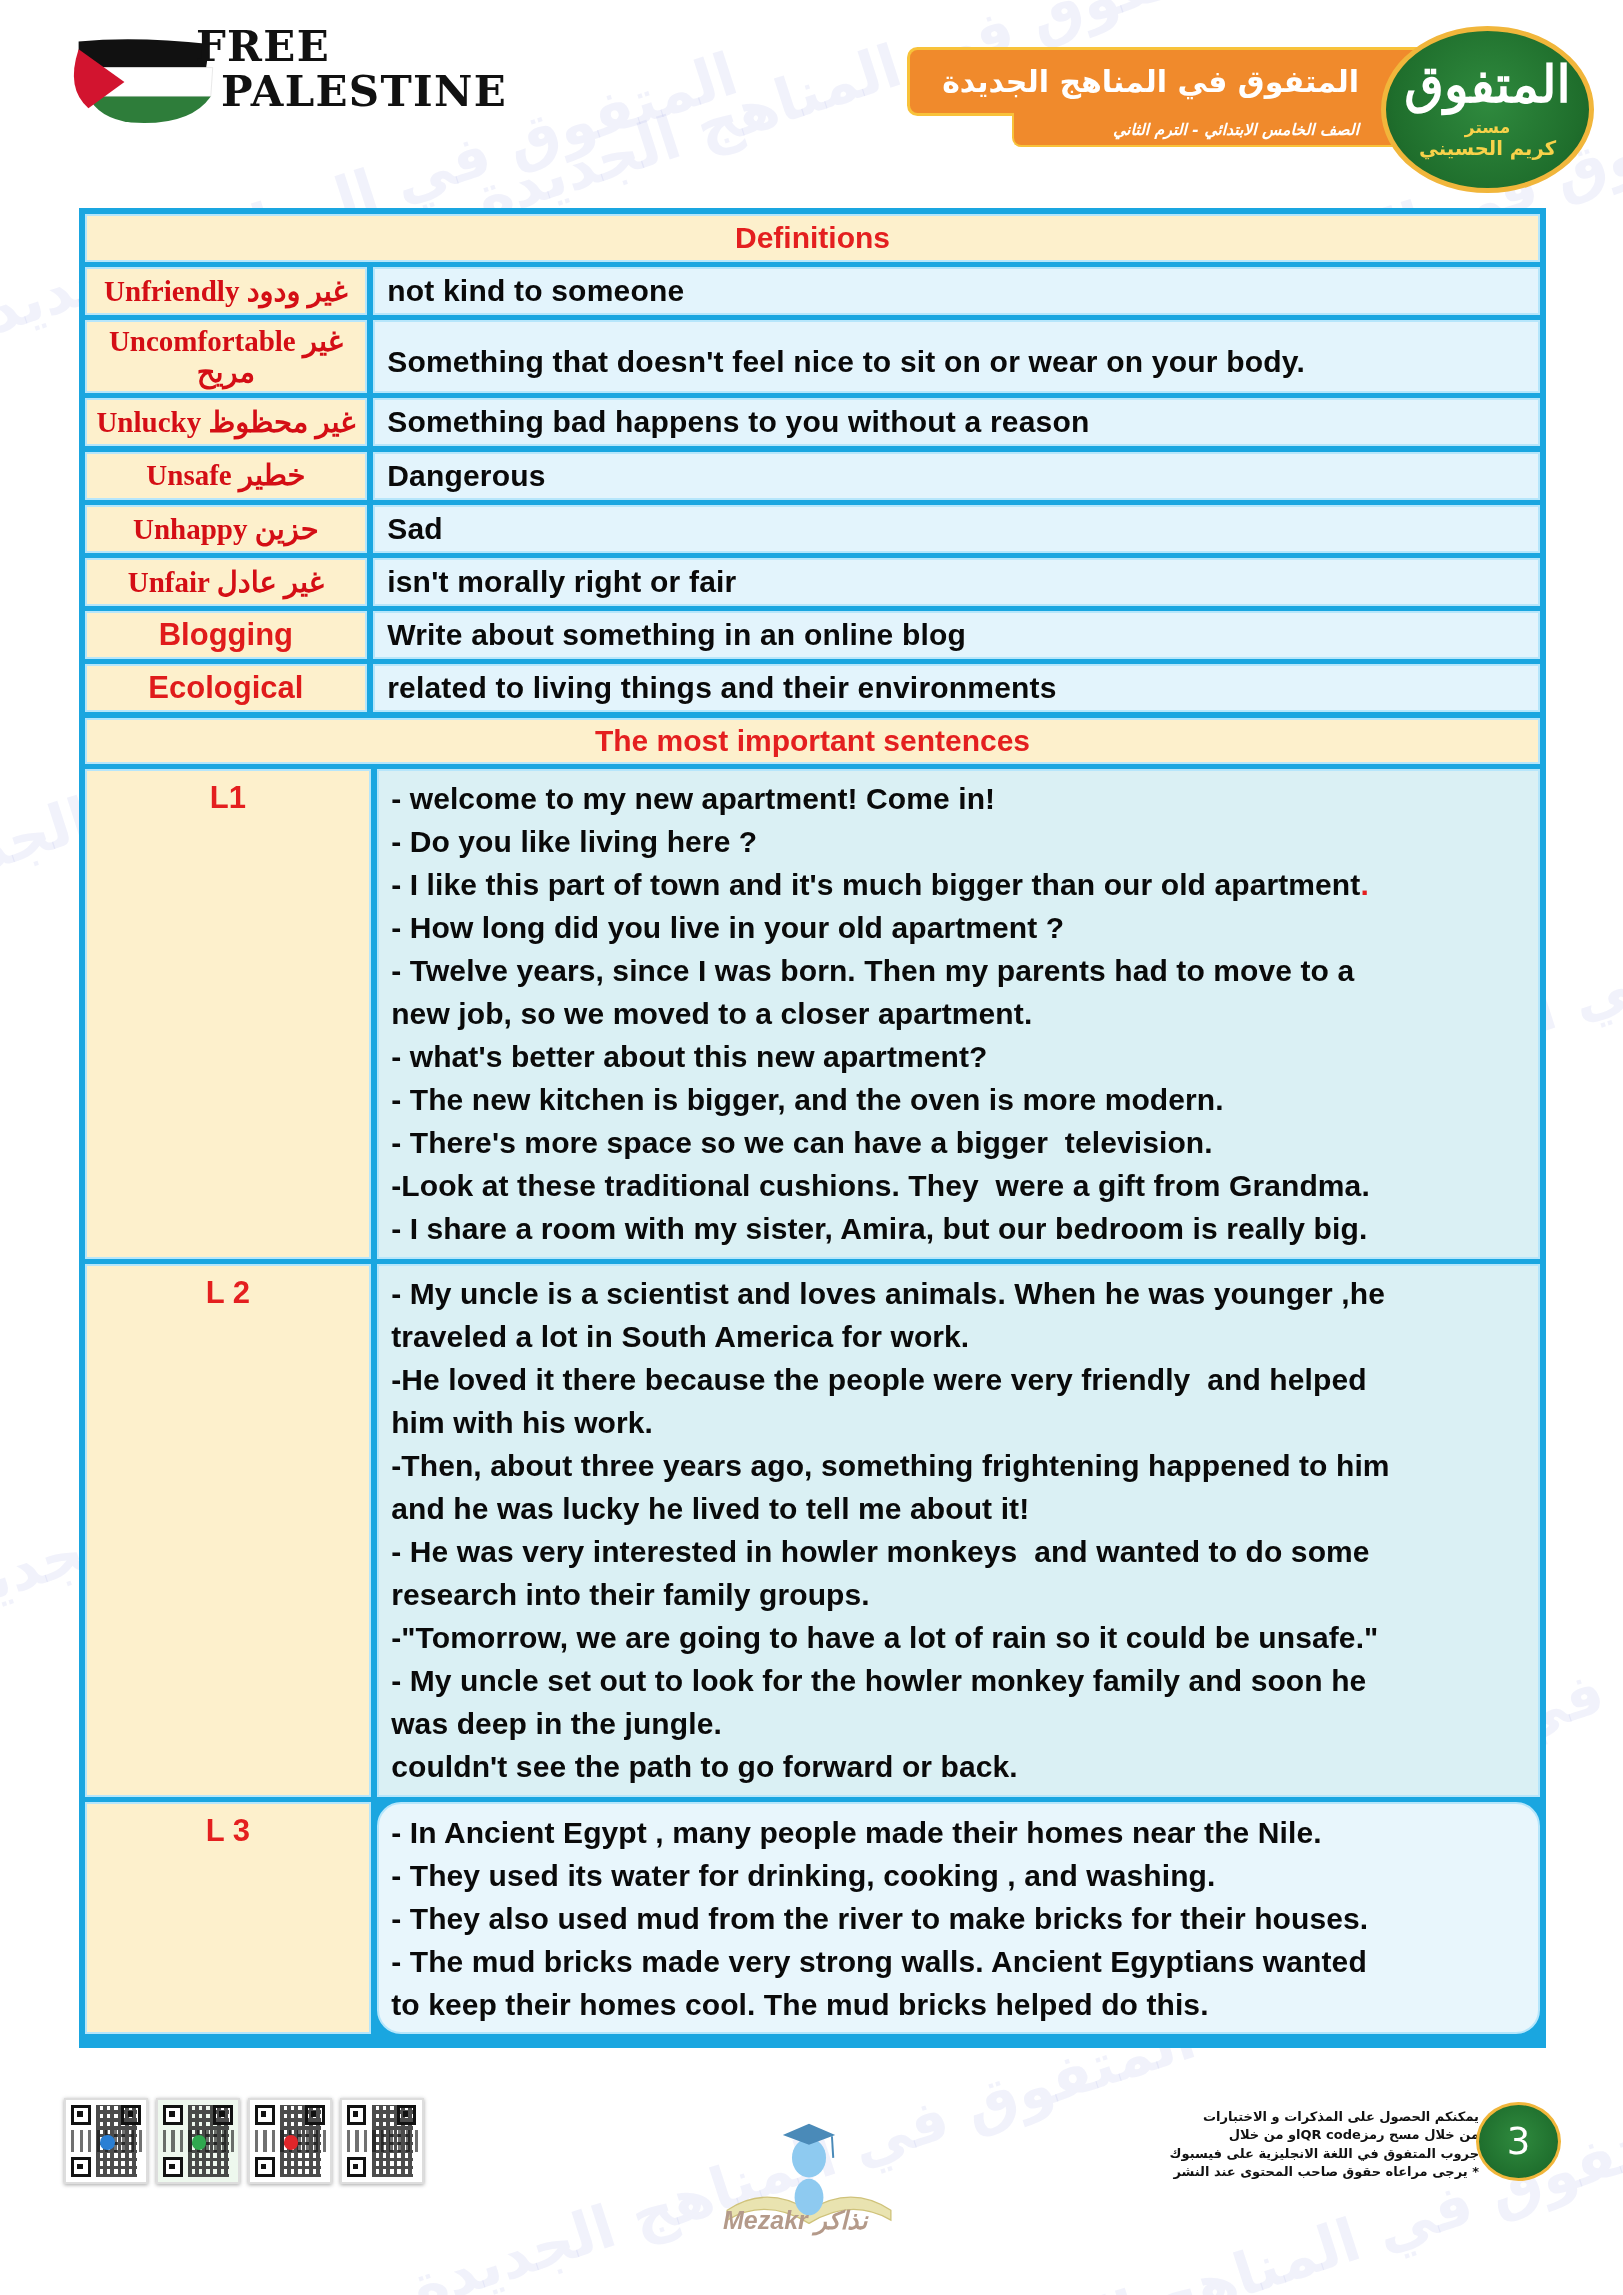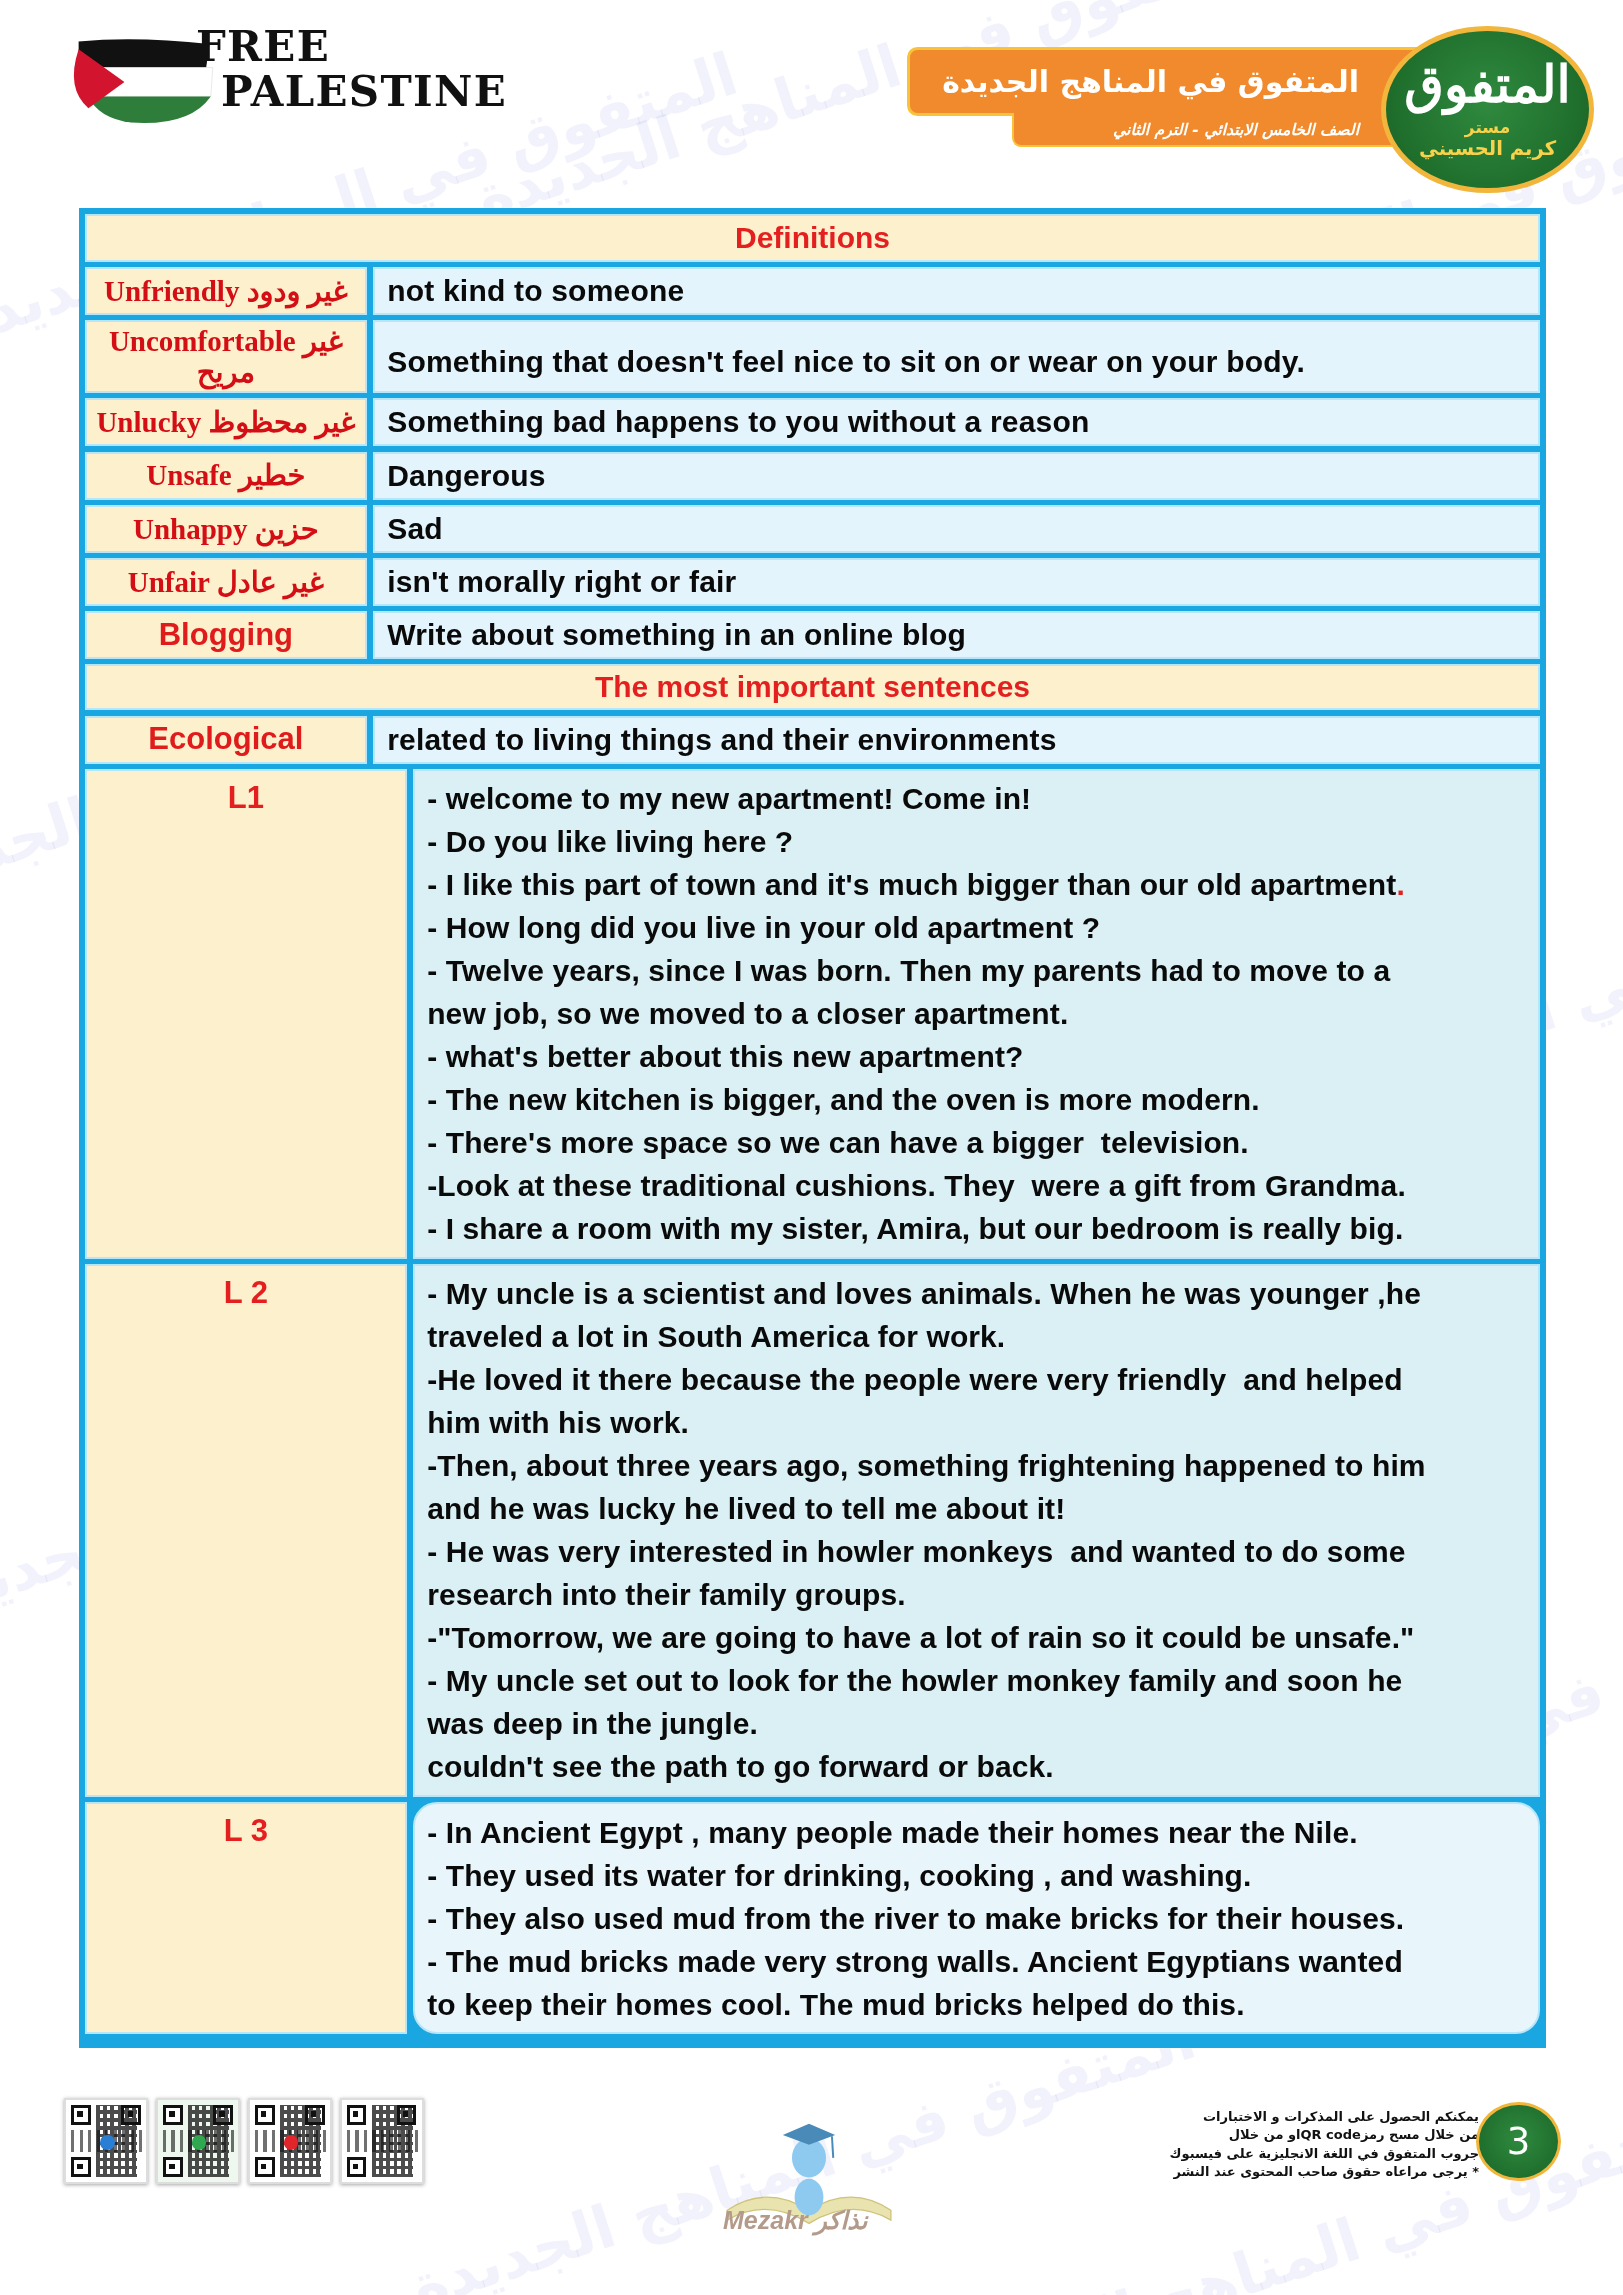--- a/index.html
+++ b/index.html
@@ -68,21 +68,21 @@
   .term-cell {
     width: 282px; background: #fdf0cc; justify-content: center; text-align: center; margin-right: 6.5px;
     color: #d40e15; font-family: "Liberation Serif", serif; font-weight: bold; font-size: 29px; line-height: 1.05;
   }
   .term-cell.sans { font-family: "Liberation Sans", sans-serif; font-size: 31px; color: #e01b1b; }
   .def-cell {
     flex: 1; background: rgba(255,255,255,0.88); padding-left: 11.8px;
     color: #0a0a0a; font-weight: bold; font-size: 30px; letter-spacing: 0.2px;
   }
   .lesson-cell {
-    width: 322px; background: #fdf0cc; justify-content: center; align-items: flex-start; padding-top: 9.2px; margin-right: 6.5px;
+    width: 286px; background: #fdf0cc; justify-content: center; align-items: flex-start; padding-top: 9.2px; margin-right: 6.5px;
     color: #e41f1f; font-weight: bold; font-size: 31px;
   }
   .lesson-body {
     flex: 1; background: rgba(240,248,246,0.90); flex-direction: column; align-items: flex-start; padding: 6.5px 9.2px 6.5px 11.8px;
     color: #0a0a0a; font-weight: bold; font-size: 30px; line-height: 43px; letter-spacing: 0.1px;
   }
   .line { display: block; white-space: pre-wrap; }
   .red-dot { color: #e41f1f; }
 
   .h-def { height: 48px; }
@@ -184,27 +184,27 @@
     <div class="cell def-cell">Sad</div>
   </div>
   <div class="row h-def">
     <div class="cell term-cell">Unfair  غير عادل</div>
     <div class="cell def-cell">isn't morally right or fair</div>
   </div>
   <div class="row h-def">
     <div class="cell term-cell sans">Blogging</div>
     <div class="cell def-cell">Write about something in an online blog</div>
   </div>
-  <div class="row">
-    <div class="cell hdr-cell" style="height:46px;">The most important sentences</div>
-  </div>
-
   <div class="row h-def">
     <div class="cell term-cell sans">Ecological</div>
     <div class="cell def-cell">related to living things and their environments</div>
+  </div>
+
+  <div class="row">
+    <div class="cell hdr-cell" style="height:46px;">The most important sentences</div>
   </div>
 
   <div class="row">
     <div class="cell lesson-cell">L1</div>
     <div class="cell lesson-body">
       <span class="line">- welcome to my new apartment! Come in!</span>
       <span class="line">- Do you like living here ?</span>
       <span class="line"><span>- I like this part of town and it's much bigger than our old apartment</span><span class="red-dot">.</span></span>
       <span class="line">- How long did you live in your old apartment ?</span>
       <span class="line">- Twelve years, since I was born. Then my parents had to move to a</span>

